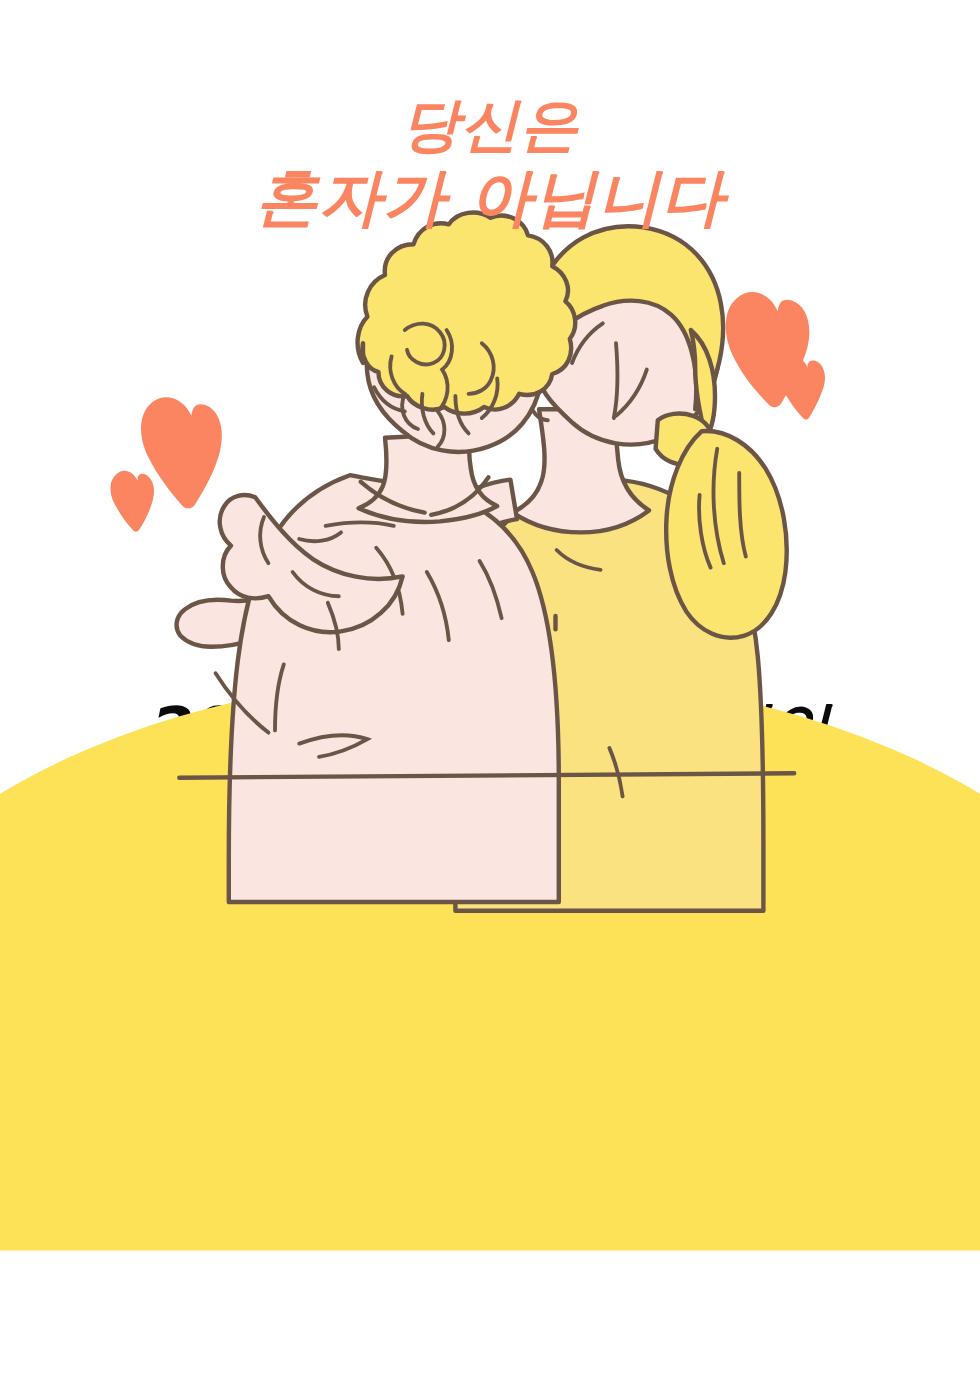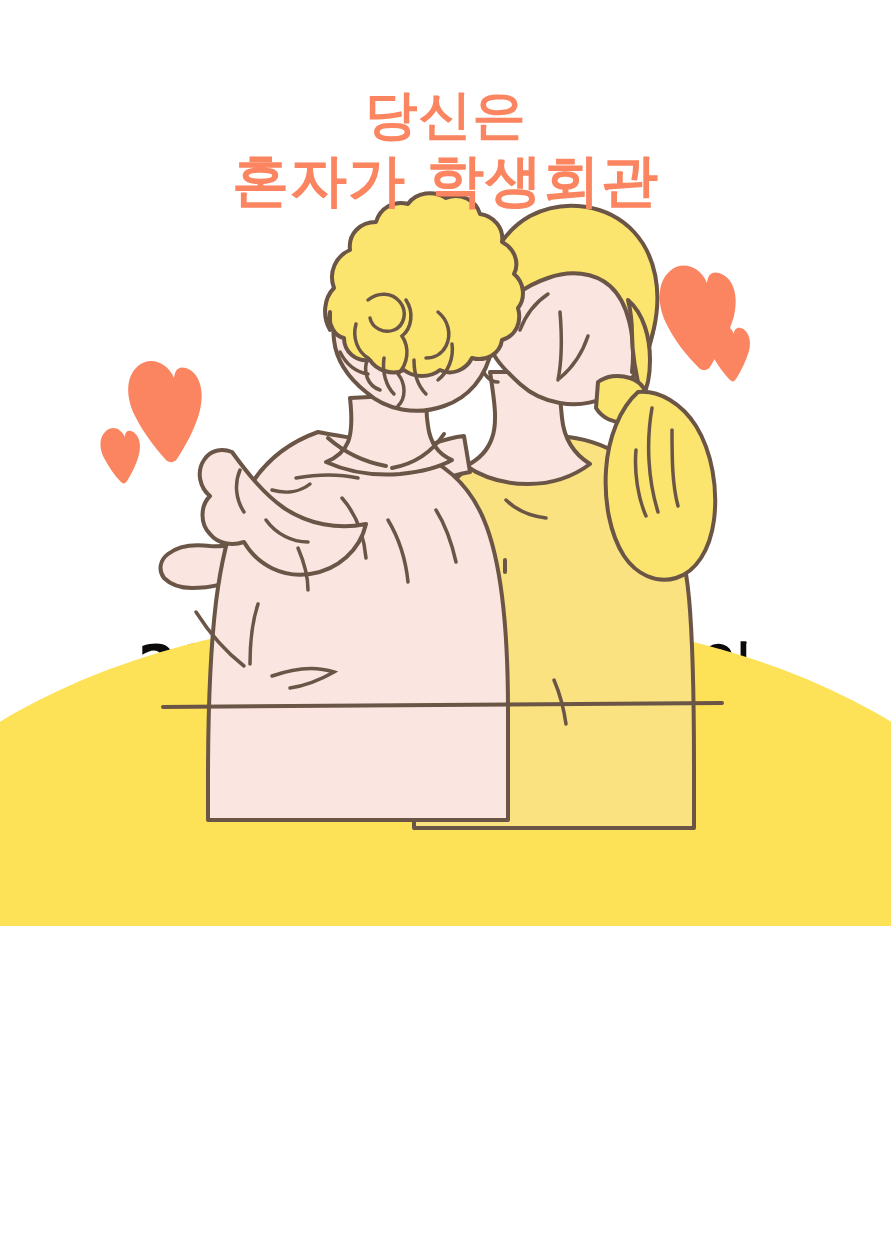--- a/index.html
+++ b/index.html
@@ -6,23 +6,24 @@
     margin: 0;
     padding: 0;
     background: #ffffff;
   }
   body {
     font-family: "Liberation Sans", sans-serif;
   }
   .poster {
     position: relative;
     width: 891px;
-    height: 926px;
+    height: 1137px;
     background: #ffffff;
     overflow: hidden;
+    font-style: italic;
   }
 
   
   .yellow-blob {
     position: absolute;
     left: -160px;
     top: 612px;
     width: 1211px;
     height: 1000px;
     background: #FDE257;
@@ -148,21 +149,21 @@
 </style>
 </head>
 <body>
 
 <div class="poster">
 
   <div class="yellow-blob"></div>
 
   <div class="headline">
     <span class="hl-line hl1">당신은</span>
-    <span class="hl-line hl2">혼자가 학생회관</span>
+    <span class="hl-line hl2">혼자가 아닙니다</span>
   </div>
 
   <svg class="illustration" viewBox="0 0 891 1260" xmlns="http://www.w3.org/2000/svg">
 
     <defs>
       <clipPath id="posterClip">
           <rect x="0" y="0" width="891" height="1260"></rect>
         </clipPath>
     </defs>
 

